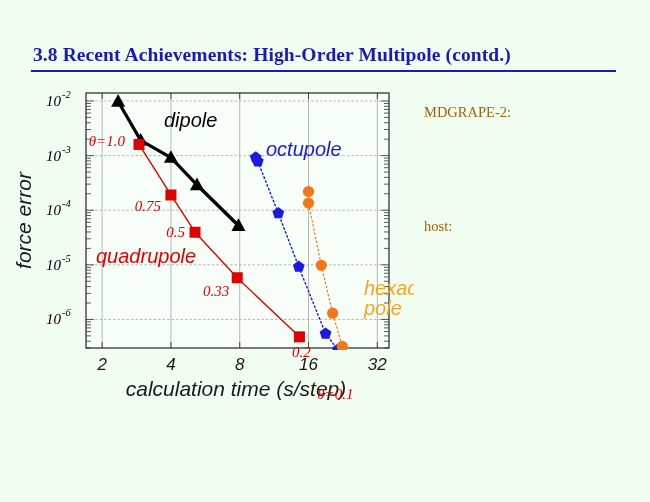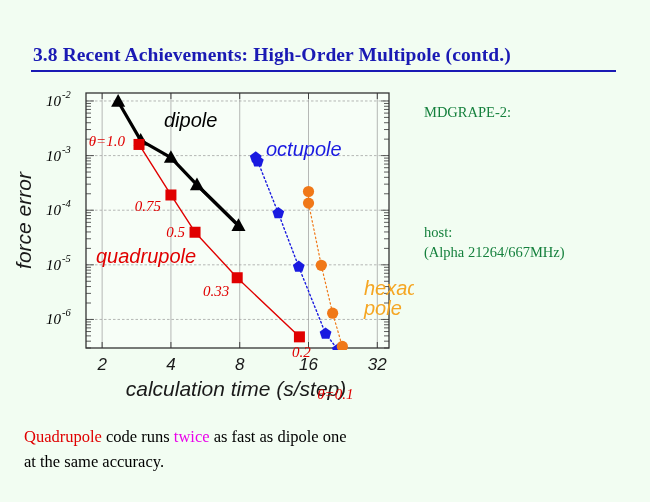--- a/index.html
+++ b/index.html
@@ -44,26 +44,26 @@
     left: 4px;
     top: 80px;
     width: 410px;
     height: 320px;
     font-style: italic;
   }
   .side-block {
     position: absolute;
     font-family: "Liberation Serif", serif;
     font-size: 14.5px;
-    color: #15803d;
+    color: #a16207;
     line-height: 20px;
     white-space: nowrap;
   }
   #machine-block { left: 424px; top: 102px; }
-  #host-block { left: 424px; top: 222px; }
+  #host-block { left: 424px; top: 216px; }
   .caption {
     position: absolute;
     left: 24px;
     top: 424px;
     font-family: "Liberation Serif", serif;
     font-size: 16.5px;
     line-height: 25px;
     color: #000;
     white-space: nowrap;
   }
@@ -303,23 +303,16 @@
         <text x="360" y="235" class="series-label" fill="#f5a623">pole</text>
       </svg>
   </div>
 
   <div class="side-block" id="machine-block">
     <div>MDGRAPE-2:</div>
   </div>
 
   <div class="side-block" id="host-block">
     <div>host:</div>
-    <div>(Alpha 21264/667MHz)</div>
   </div>
 
-  <div class="caption">
-    <div>
-      <span class="c-quad">Quadrupole</span><span> code runs </span><span class="c-twice">twice</span><span> as fast as dipole one</span>
-    </div>
-    <div>at the same accuracy.</div>
-  </div>
 
 </div>
 
 </body></html>

